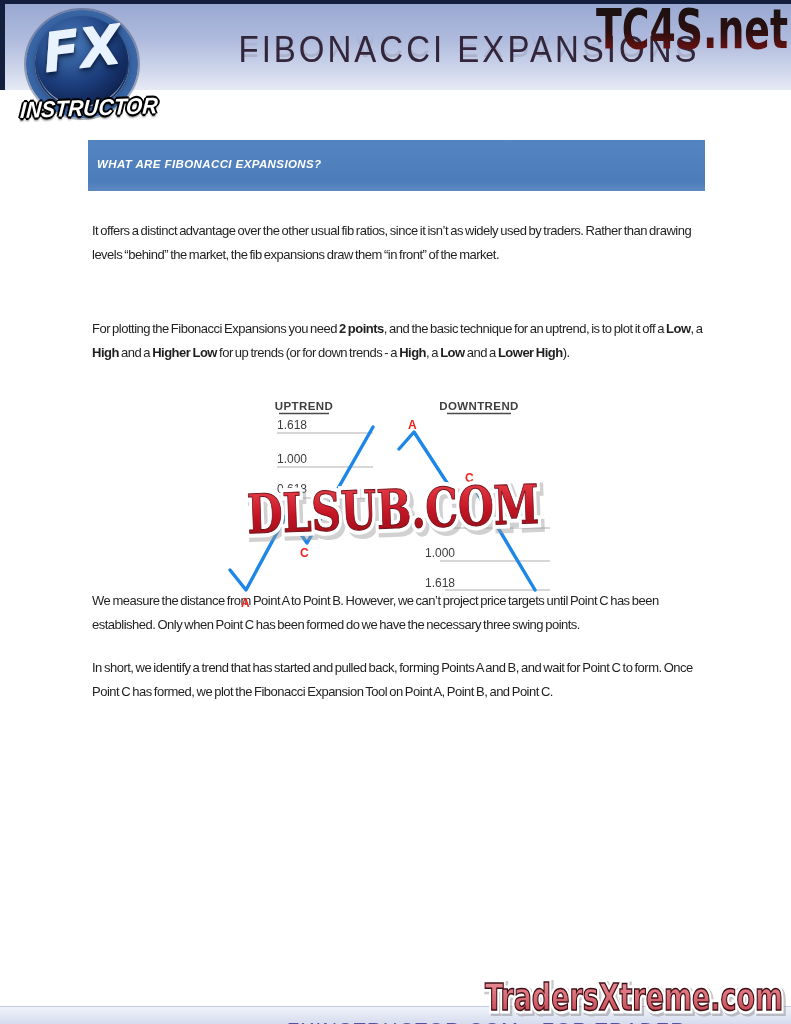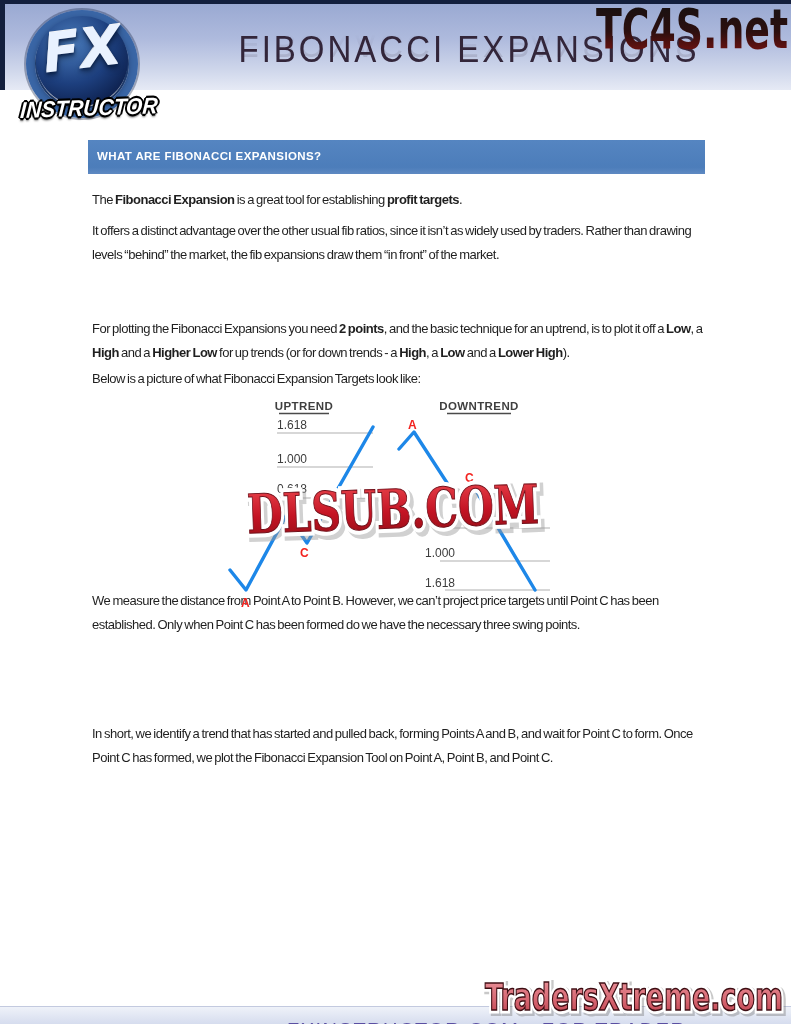--- a/index.html
+++ b/index.html
@@ -36,30 +36,30 @@
     transform:rotate(-2deg) skewX(-6deg) scaleY(1.08);white-space:nowrap;
     text-shadow:-2px 0 0 #000,2px 0 0 #000,0 -2px 0 #000,0 2px 0 #000,
       -1px -1px 0 #000,1px 1px 0 #000,-1px 1px 0 #000,1px -1px 0 #000,0 3px 2px rgba(0,0,0,.55);}
 
   
   .tc4s-svg{position:absolute;left:594px;top:0;}
   .dlsub-shadow{opacity:.45;}
   .tx-svg{position:absolute;left:477px;top:974px;}
 
   
-  .heading-bar{position:absolute;left:88px;top:140px;width:617px;height:34px;
+  .heading-bar{position:absolute;left:88px;top:140px;width:617px;height:51px;
     background:linear-gradient(180deg,#5585c1 0%,#4c7dba 80%,#5e89c2 100%);
-    display:flex;align-items:center;box-sizing:border-box;padding:0 1px 3px 9px;}
+    display:flex;align-items:center;box-sizing:border-box;padding:0 1px 3px 9px;font-style:italic;}
   .heading-bar span{color:#ffffff;font-weight:bold;font-size:11.5px;letter-spacing:.4px;}
 
   
   .para{position:absolute;left:92px;width:613px;margin:0;
     font-size:13px;line-height:24px;color:#1f1f1f;letter-spacing:-.5px;word-spacing:-1px;}
   .para b{font-weight:bold;}
-  .p1{top:188px}.p2{top:219px}.p3{top:269px}.p4{top:317px}.p5{top:367px}.p6{top:589px}.p7{top:722px}
+  .p1{top:188px}.p2{top:219px}.p3{top:269px}.p4{top:317px}.p5{top:367px}.p6{top:589px}.p7{top:656px}
 
   
   .diagram-svg{position:absolute;left:0;top:398px;}
   .dlabel{font-family:"Liberation Sans",sans-serif;font-size:11.5px;font-weight:bold;fill:#3f3f3f;letter-spacing:.4px;}
   .lvl{font-family:"Liberation Sans",sans-serif;font-size:12px;fill:#3c3c3c;}
   .pt{font-family:"Liberation Sans",sans-serif;font-size:12px;font-weight:bold;fill:#f3231f;}
   .lvline{stroke:#b0b0b0;stroke-width:1.2;}
   .ulline{stroke:#4a4a4a;stroke-width:1.4;}
   .bline{fill:none;stroke:#1d87e8;stroke-width:3.4;stroke-linecap:round;stroke-linejoin:round;}
 
@@ -95,24 +95,22 @@
         <stop offset="1" stop-color="#8c1412"></stop>
       </linearGradient>
     </defs>
     <text x="2" y="48" font-family="DejaVu Sans, sans-serif" font-weight="bold" font-size="56" textLength="192" lengthAdjust="spacingAndGlyphs" fill="url(#tcgrad)">TC4S.net</text>
   </svg>
 
   <div class="heading-bar">
     <span>WHAT ARE FIBONACCI EXPANSIONS?</span>
   </div>
 
-  <p class="para p1"><span>The </span><b>Fibonacci Expansion</b><span> is a great tool for establishing </span><b>profit targets</b><span>.</span></p>
   <p class="para p2"><span>It offers a distinct advantage over the other usual fib ratios, since it isn’t as widely used by traders. Rather than drawing levels “behind” the market, the fib expansions draw them “in front” of the market.</span></p>
   <p class="para p4"><span>For plotting the Fibonacci Expansions you need </span><b>2 points</b><span>, and the basic technique for an uptrend, is to plot it off a </span><b>Low</b><span>, a </span><b>High</b><span> and a </span><b>Higher Low</b><span> for up trends (or for down trends - a </span><b>High</b><span>, a </span><b>Low</b><span> and a </span><b>Lower High</b><span>).</span></p>
-  <p class="para p5"><span>Below is a picture of what Fibonacci Expansion Targets look like:</span></p>
   <p class="para p6"><span>We measure the distance from Point A to Point B. However, we can’t project price targets until Point C has been established. Only when Point C has been formed do we have the necessary three swing points.</span></p>
   <p class="para p7"><span>In short, we identify a trend that has started and pulled back, forming Points A and B, and wait for Point C to form. Once Point C has formed, we plot the Fibonacci Expansion Tool on Point A, Point B, and Point C.</span></p>
 
   <svg class="diagram-svg" width="791" height="216">
     <defs>
       <linearGradient id="dlgrad" x1="0" y1="0" x2="0" y2="1">
         <stop offset="0" stop-color="#ef4b52"></stop>
         <stop offset="0.55" stop-color="#c41424"></stop>
         <stop offset="1" stop-color="#8e0d14"></stop>
       </linearGradient>

